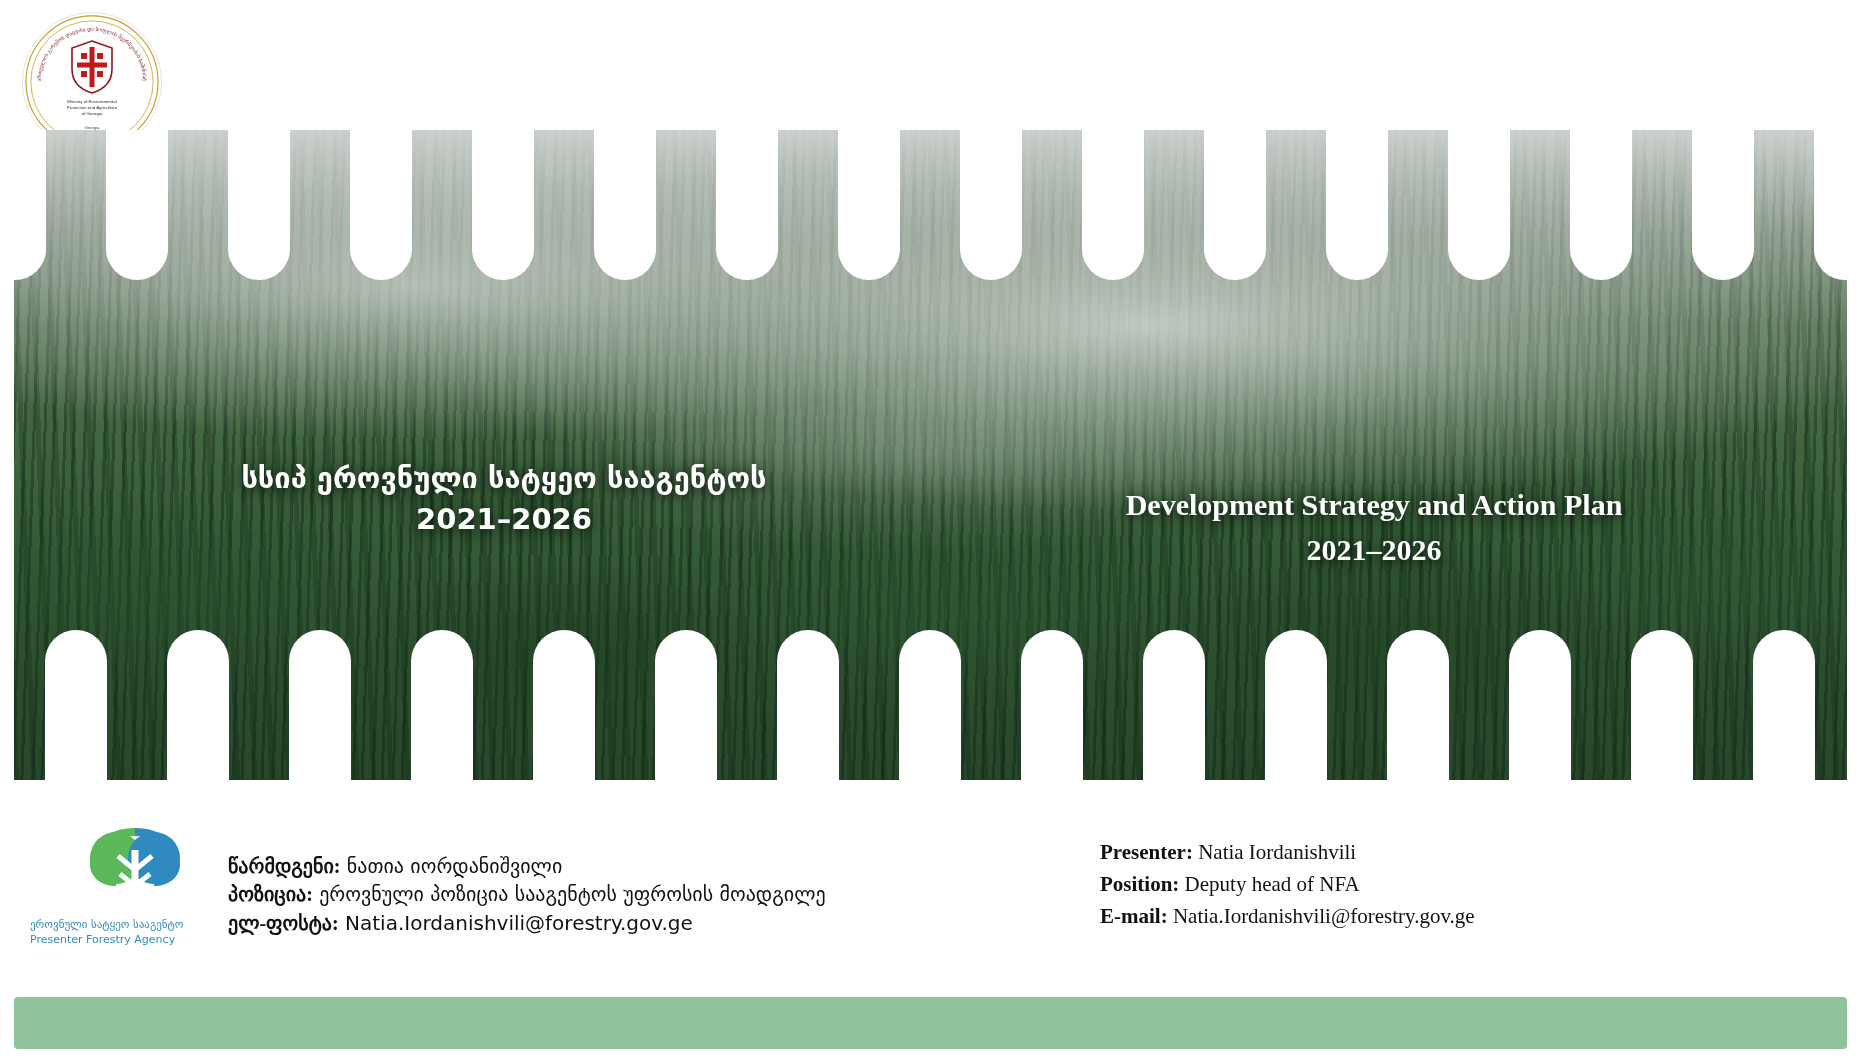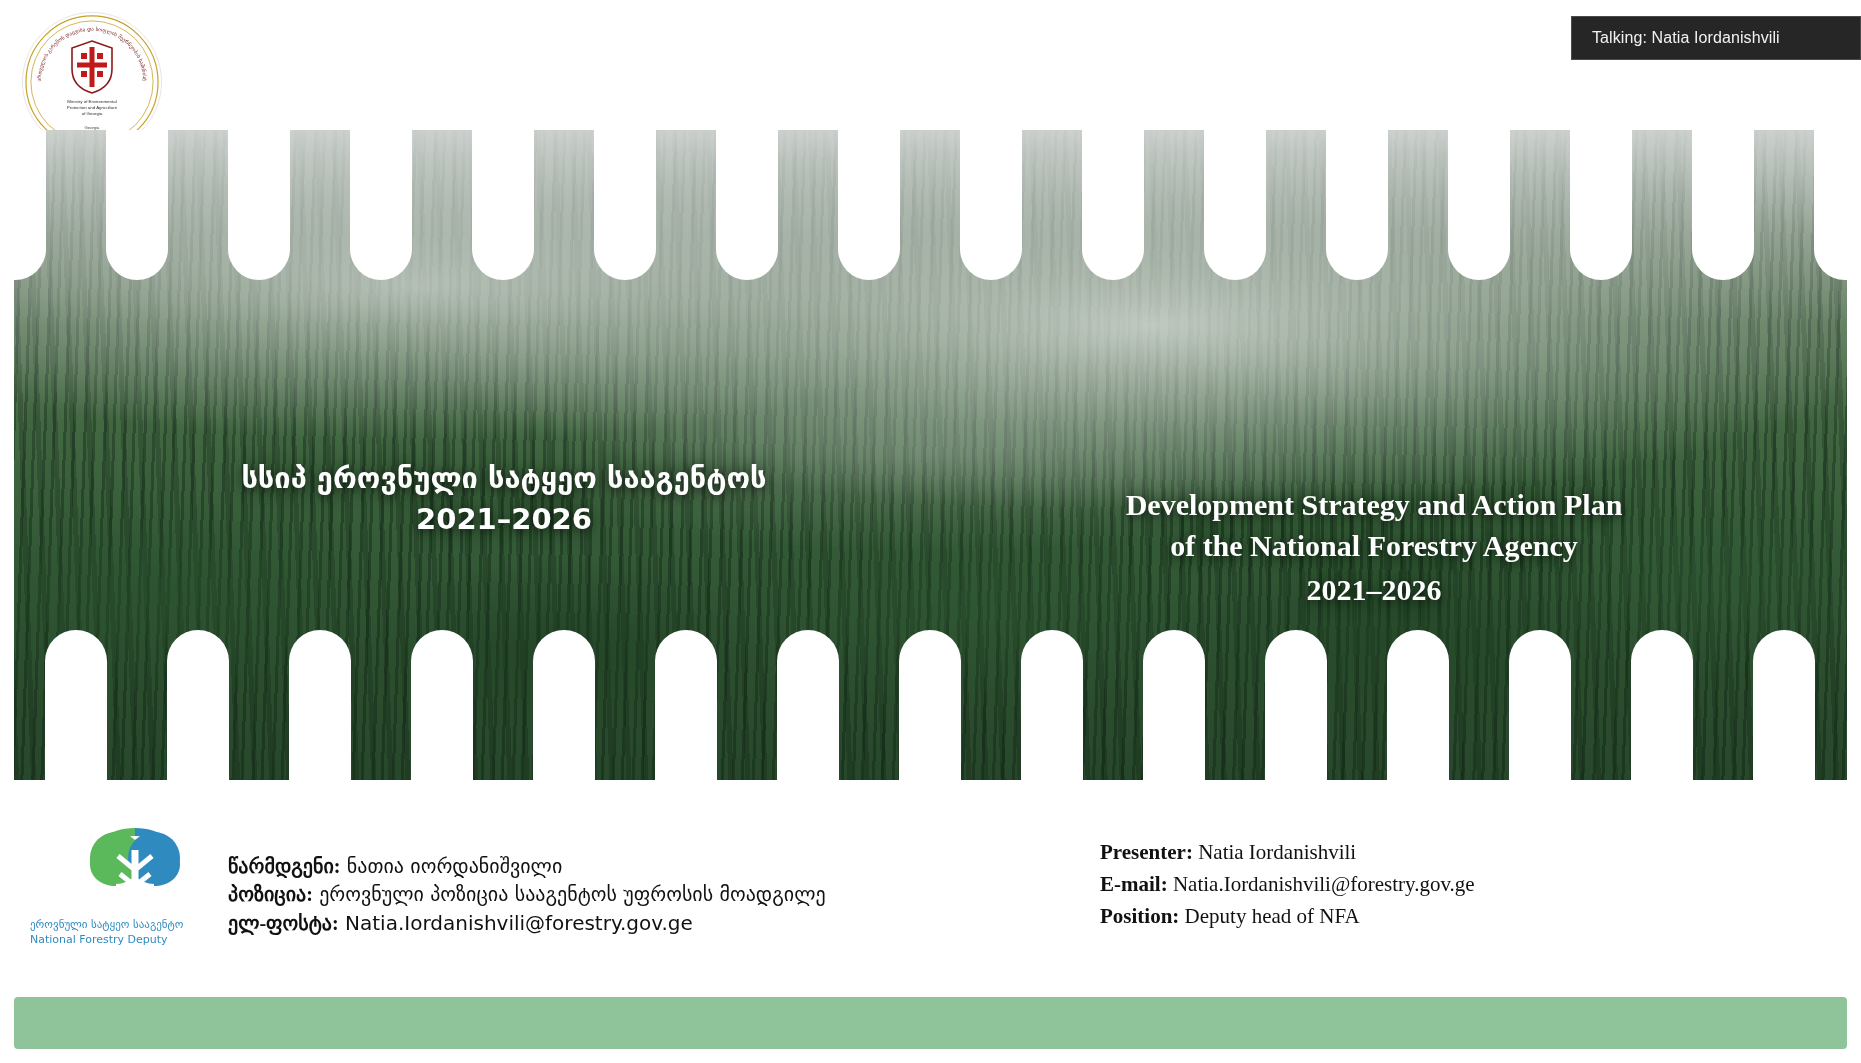--- a/index.html
+++ b/index.html
@@ -311,37 +311,36 @@
           <div class="gap-top" style="left: 1800px; height: 150px;"></div>
         </div>
 
       <div class="title-block" id="title-ka">
         <div>სსიპ ეროვნული სატყეო სააგენტოს</div>
         <div class="yr">2021–2026</div>
       </div>
 
       <div class="title-block" id="title-en">
         <div>Development Strategy and Action Plan</div>
-        <div>of the National Forestry Agency</div>
         <div class="yr">2021–2026</div>
       </div>
     </div>
 
     <div id="nfa-logo">
       <svg class="mark" viewBox="0 0 130 96" aria-hidden="true">
         <path d="M65 8 C38 8 20 24 20 44 C20 58 32 66 46 66 L46 60 C36 58 28 52 28 44 C28 28 44 16 65 16 Z" fill="#5bb85b"></path>
         <path d="M65 8 C92 8 110 24 110 44 C110 58 98 66 84 66 L84 60 C94 58 102 52 102 44 C102 28 86 16 65 16 Z" fill="#2f8bbf"></path>
         <ellipse cx="46" cy="38" rx="26" ry="26" fill="#5bb85b"></ellipse>
         <ellipse cx="84" cy="38" rx="26" ry="26" fill="#2f8bbf"></ellipse>
         <path d="M65 30 L65 90" stroke="#ffffff" stroke-width="7" fill="none"></path>
         <path d="M65 50 L48 36 M65 50 L82 36 M65 66 L50 54 M65 66 L80 54" stroke="#ffffff" stroke-width="5" fill="none"></path>
       </svg>
       <div class="cap">
         <div>ეროვნული სატყეო სააგენტო</div>
-        <div>National Forestry Deputy</div>
+        <div>Presenter Forestry Agency</div>
       </div>
     </div>
 
     <div class="info" id="info-ka">
       <div class="nw">
         <span class="lbl">წარმდგენი:</span>
         <span>ნათია იორდანიშვილი</span>
       </div>
       <div class="nw">
         <span class="lbl">პოზიცია:</span>
@@ -352,29 +351,26 @@
         <span>Natia.Iordanishvili@forestry.gov.ge</span>
       </div>
     </div>
 
     <div class="info" id="info-en">
       <div class="nw">
         <span class="lbl">Presenter:</span>
         <span>Natia Iordanishvili</span>
       </div>
       <div class="nw">
+        <span class="lbl">Position:</span>
+        <span>Deputy head of NFA</span>
+      </div>
+      <div class="nw">
         <span class="lbl">E-mail:</span>
         <span>Natia.Iordanishvili@forestry.gov.ge</span>
       </div>
-      <div class="nw">
-        <span class="lbl">Position:</span>
-        <span>Deputy head of NFA</span>
-      </div>
     </div>
 
     <div id="bottom-bar"></div>
   </div>
 
-  <div id="talking-badge">
-    <span>Talking: Natia Iordanishvili</span>
-  </div>
 
 </div>
 
 </body></html>

